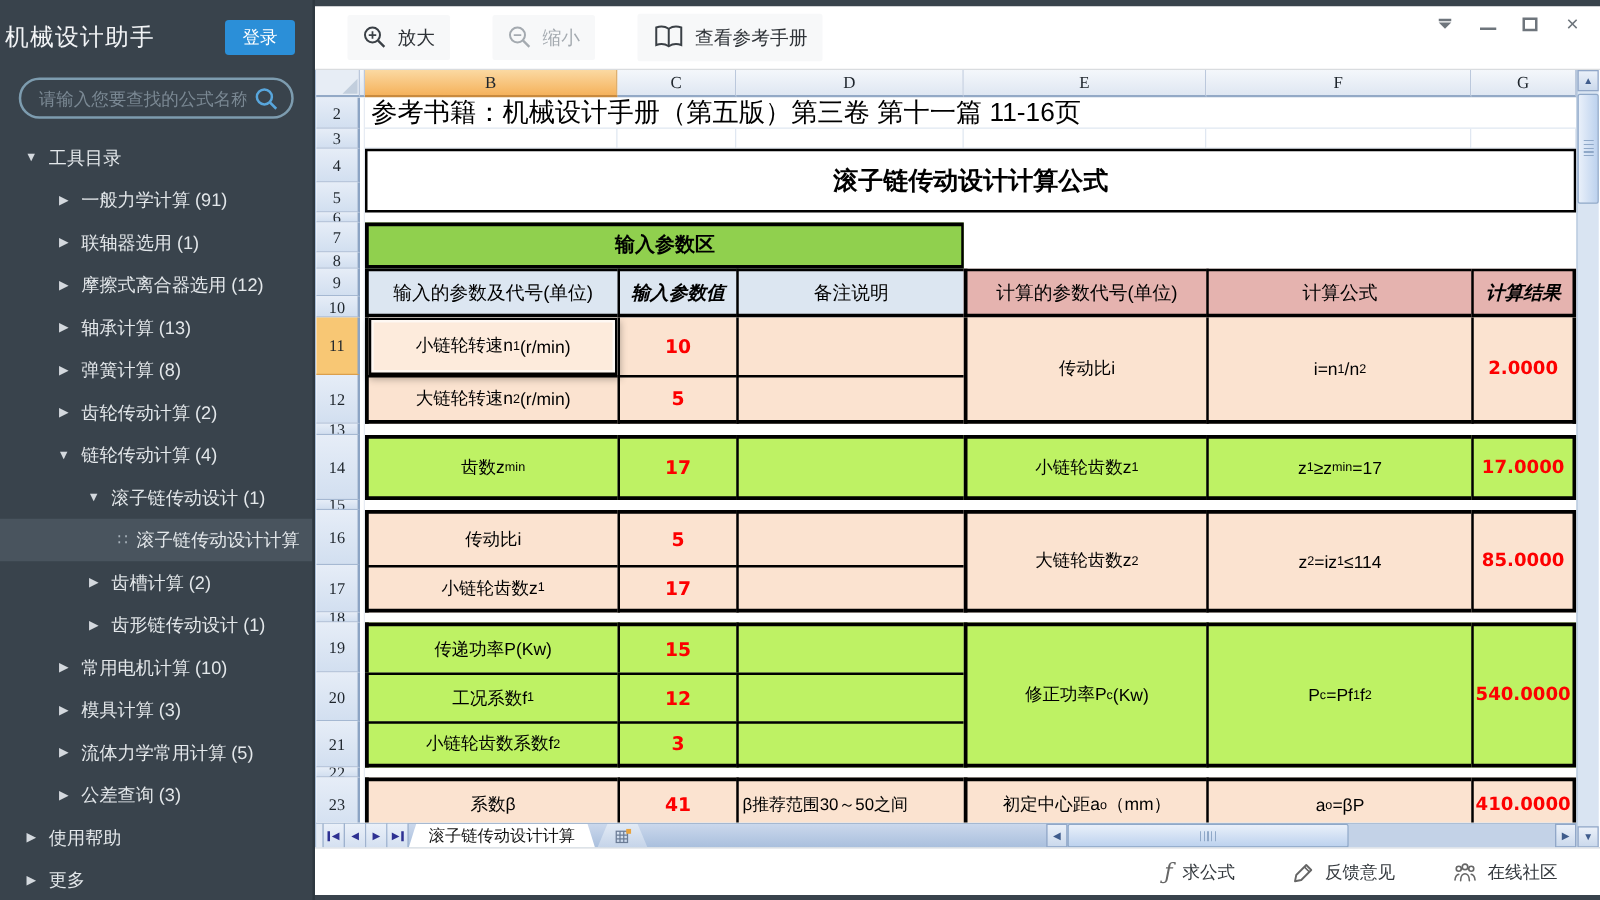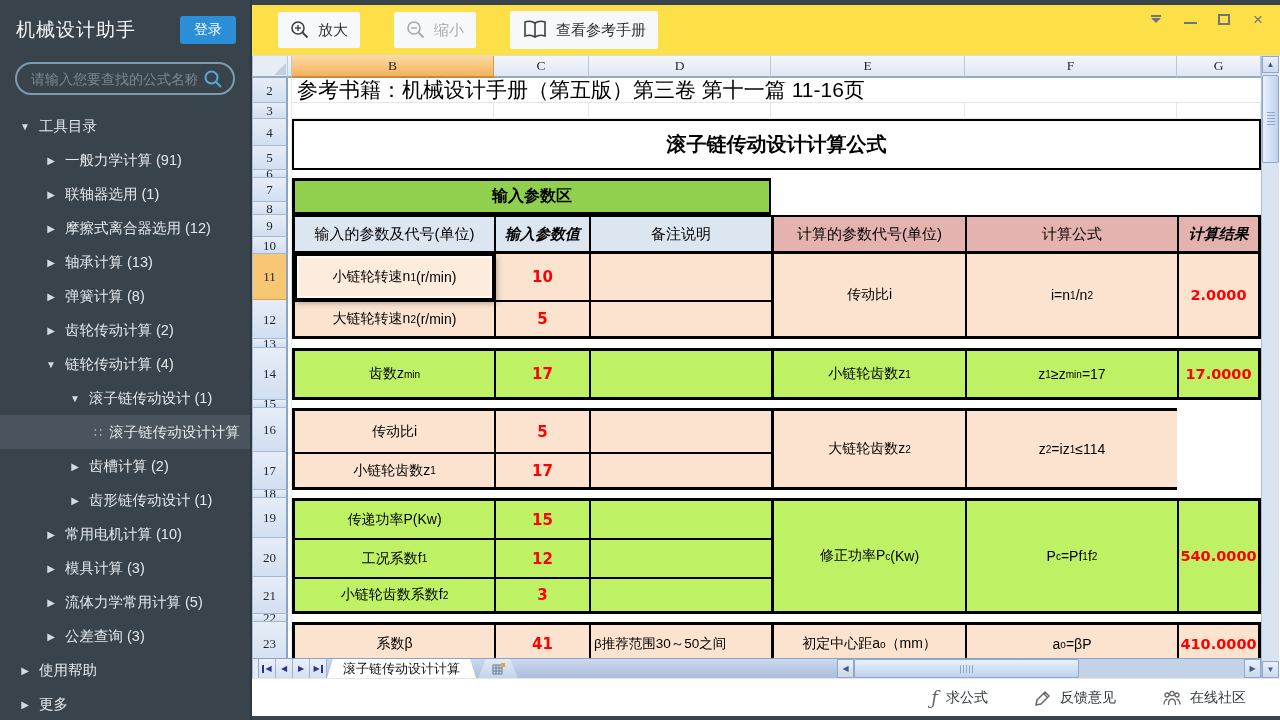--- a/index.html
+++ b/index.html
@@ -3,42 +3,42 @@
 <meta charset="utf-8">
 <style>
   * { margin:0; padding:0; box-sizing:border-box; }
   html,body { width:1280px; height:720px; overflow:hidden;
     font-family:"Liberation Sans","DejaVu Sans",sans-serif; }
   .window { width:1280px; height:720px; display:flex; background:#39434C; }
 
   
   .sidebar { width:250px; height:720px; background:#39434C; color:#E3E7EA; flex-shrink:0;
     display:flex; flex-direction:column; overflow:hidden; }
-  .sb-head { display:flex; align-items:center; justify-content:space-between; padding:16px 14px 10px 16px; }
+  .sb-head { display:flex; align-items:center; justify-content:space-between; padding:16px 14px 10px 4px; }
   .sb-title { font-size:19px; color:#F2F4F6; letter-spacing:1px; }
   .login-btn { background:#2B8FD8; color:#FFF; font-size:14px; padding:5px 14px; border-radius:3px; cursor:pointer; }
   .search-wrap { margin:8px 15px 14px 15px; position:relative; }
   .search-input { width:100%; height:33px; background:transparent; border:2px solid #7D9CAF; border-radius:17px;
     color:#C9D2D9; font-size:14px; padding:0 36px 0 14px; outline:none; }
   .search-input::placeholder { color:#7A8893; }
   .search-ico { position:absolute; right:11px; top:6px; }
   .tree { flex:1; }
   .tree-item { height:34px; display:flex; align-items:center; font-size:14.5px; cursor:pointer; white-space:nowrap; }
   .tree-item .arrow { font-size:10px; color:#D4D9DE; width:14px; display:inline-block; text-align:center; margin-right:7px; }
   .tree-item.lv0 { padding-left:18px; }
   .tree-item.lv1 { padding-left:44px; }
   .tree-item.lv2 { padding-left:68px; }
   .tree-item.lv3 { padding-left:94px; }
   .tree-item.selected { background:#49545E; }
   .tree-item .dots { font-size:13px; color:#A7B1BA; margin-right:7px; }
 
   
   .main { width:1030px; display:flex; flex-direction:column; background:#39434C; border-left:2px solid #2E3840; }
   .top-strip { height:5px; background:#39434C; }
-  .toolbar { height:51px; background:#fde047; border-bottom:1px solid #D9DCDF; display:flex; align-items:center;
+  .toolbar { height:51px; background:#ffffff; border-bottom:1px solid #D9DCDF; display:flex; align-items:center;
     padding-left:26px; gap:34px; position:relative; }
   .tb-btn { display:flex; align-items:center; gap:8px; padding:8px 12px; background:#F7F8F9; border-radius:2px;
     font-size:15px; color:#2F3338; cursor:pointer; }
   .tb-btn.disabled { color:#A4AAB0; }
   .win-ctrls { position:absolute; top:6px; right:14px; display:flex; align-items:center; gap:18px; color:#6E757C; }
   .wc { cursor:pointer; display:flex; align-items:center; justify-content:center; width:16px; height:16px; }
   .wc-skin { flex-direction:column; gap:1px; }
   .wc-skin .bar { width:10px; height:2px; background:#6E757C; }
   .wc-skin .tri { width:0; height:0; border-left:5px solid transparent; border-right:5px solid transparent; border-top:5px solid #6E757C; }
   .wc-min { width:13px; height:2px; background:#6E757C; margin-top:8px; }
@@ -348,20 +348,21 @@
             <div class="cell lblue bl2 bt3 bb3 br3 res" style="grid-area:13/8/14/9">17.0000</div>
 
             <div class="cell peach bl3 bt3 param" style="grid-area:15/3/16/4">传动比i</div>
             <div class="cell peach bl2 bt3 val" style="grid-area:15/4/16/5">5</div>
             <div class="cell peach bl2 bt3" style="grid-area:15/5/16/6"></div>
             <div class="cell peach bl3 bt2 bb3 param" style="grid-area:16/3/17/4">小链轮齿数z<sub>1</sub></div>
             <div class="cell peach bl2 bt2 bb3 val" style="grid-area:16/4/17/5">17</div>
             <div class="cell peach bl2 bt2 bb3" style="grid-area:16/5/17/6"></div>
             <div class="cell peach bl3 bt3 bb3 param" style="grid-area:15/6/17/7">大链轮齿数z<sub>2</sub></div>
             <div class="cell peach bl2 bt3 bb3 formula" style="grid-area:15/7/17/8">z<sub>2</sub>=iz<sub>1</sub>≤114</div>
+            <div class="cell peach bl2 bt3 bb3 br3 res" style="grid-area:15/8/17/9">85.0000</div>
 
             <div class="cell lblue bl3 bt3 param" style="grid-area:18/3/19/4">传递功率P(Kw)</div>
             <div class="cell lblue bl2 bt3 val" style="grid-area:18/4/19/5">15</div>
             <div class="cell lblue bl2 bt3" style="grid-area:18/5/19/6"></div>
             <div class="cell lblue bl3 bt2 param" style="grid-area:19/3/20/4">工况系数f<sub>1</sub></div>
             <div class="cell lblue bl2 bt2 val" style="grid-area:19/4/20/5">12</div>
             <div class="cell lblue bl2 bt2" style="grid-area:19/5/20/6"></div>
             <div class="cell lblue bl3 bt2 bb3 param" style="grid-area:20/3/21/4">小链轮齿数系数f<sub>2</sub></div>
             <div class="cell lblue bl2 bt2 bb3 val" style="grid-area:20/4/21/5">3</div>
             <div class="cell lblue bl2 bt2 bb3" style="grid-area:20/5/21/6"></div>

